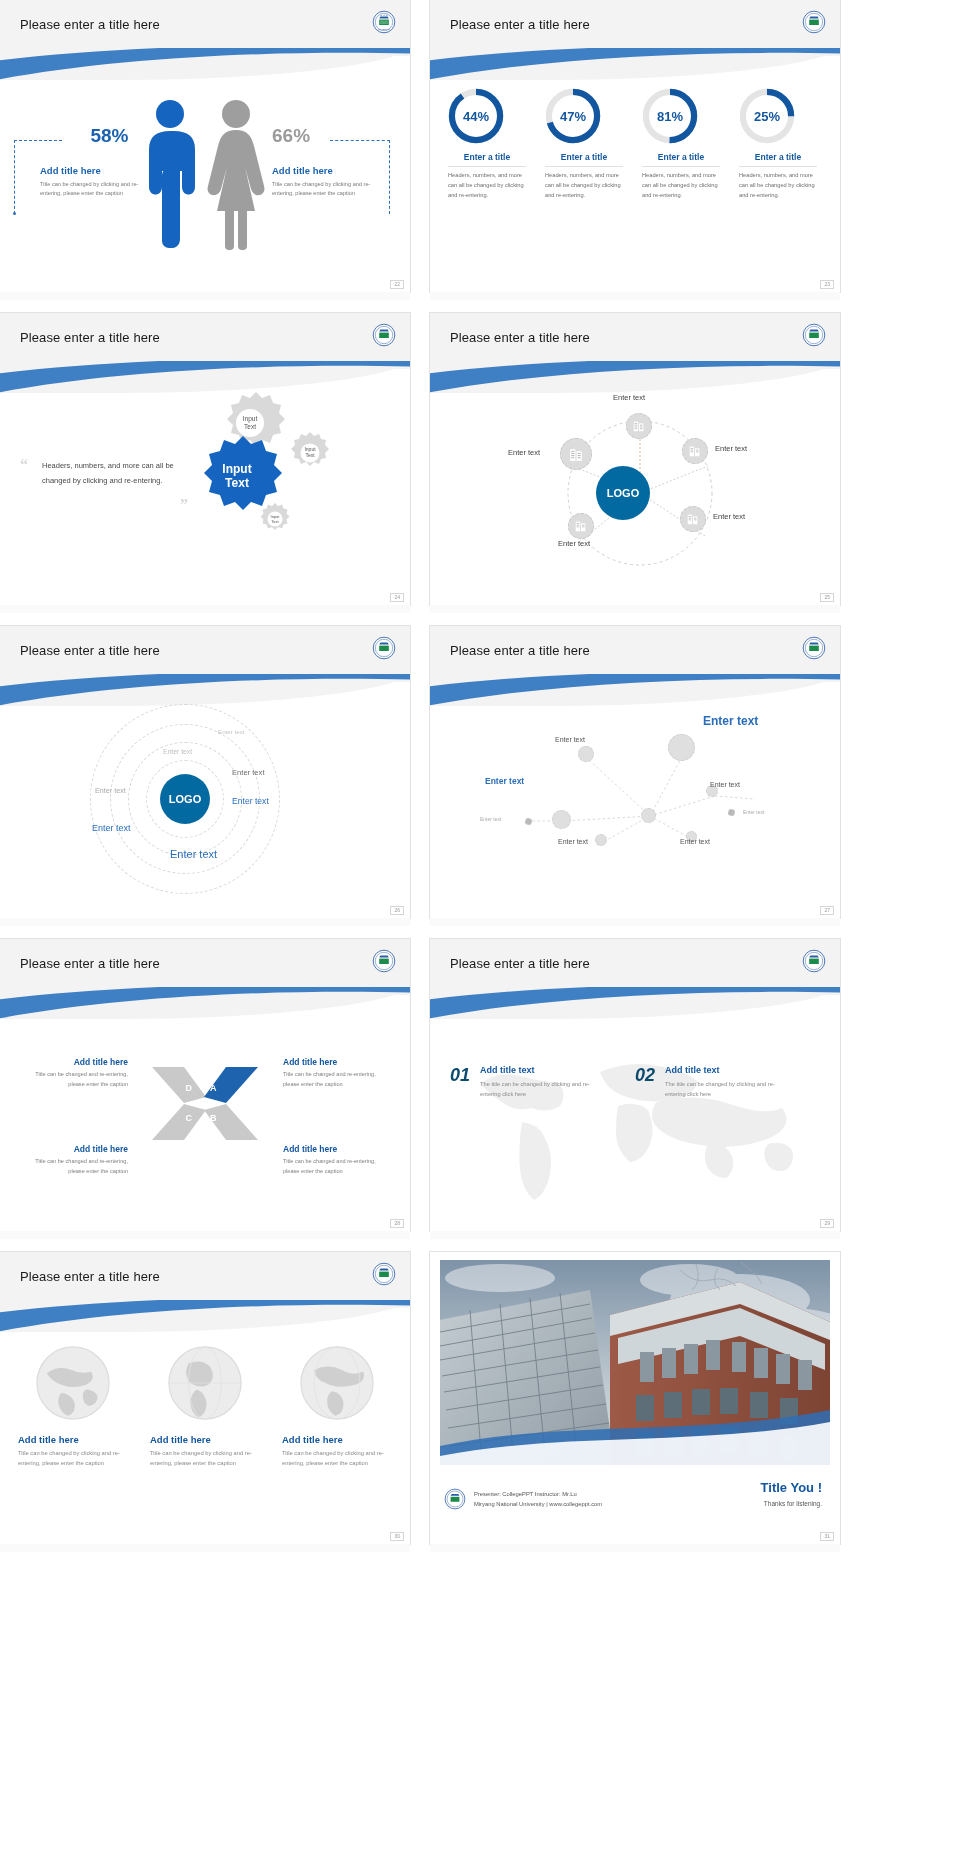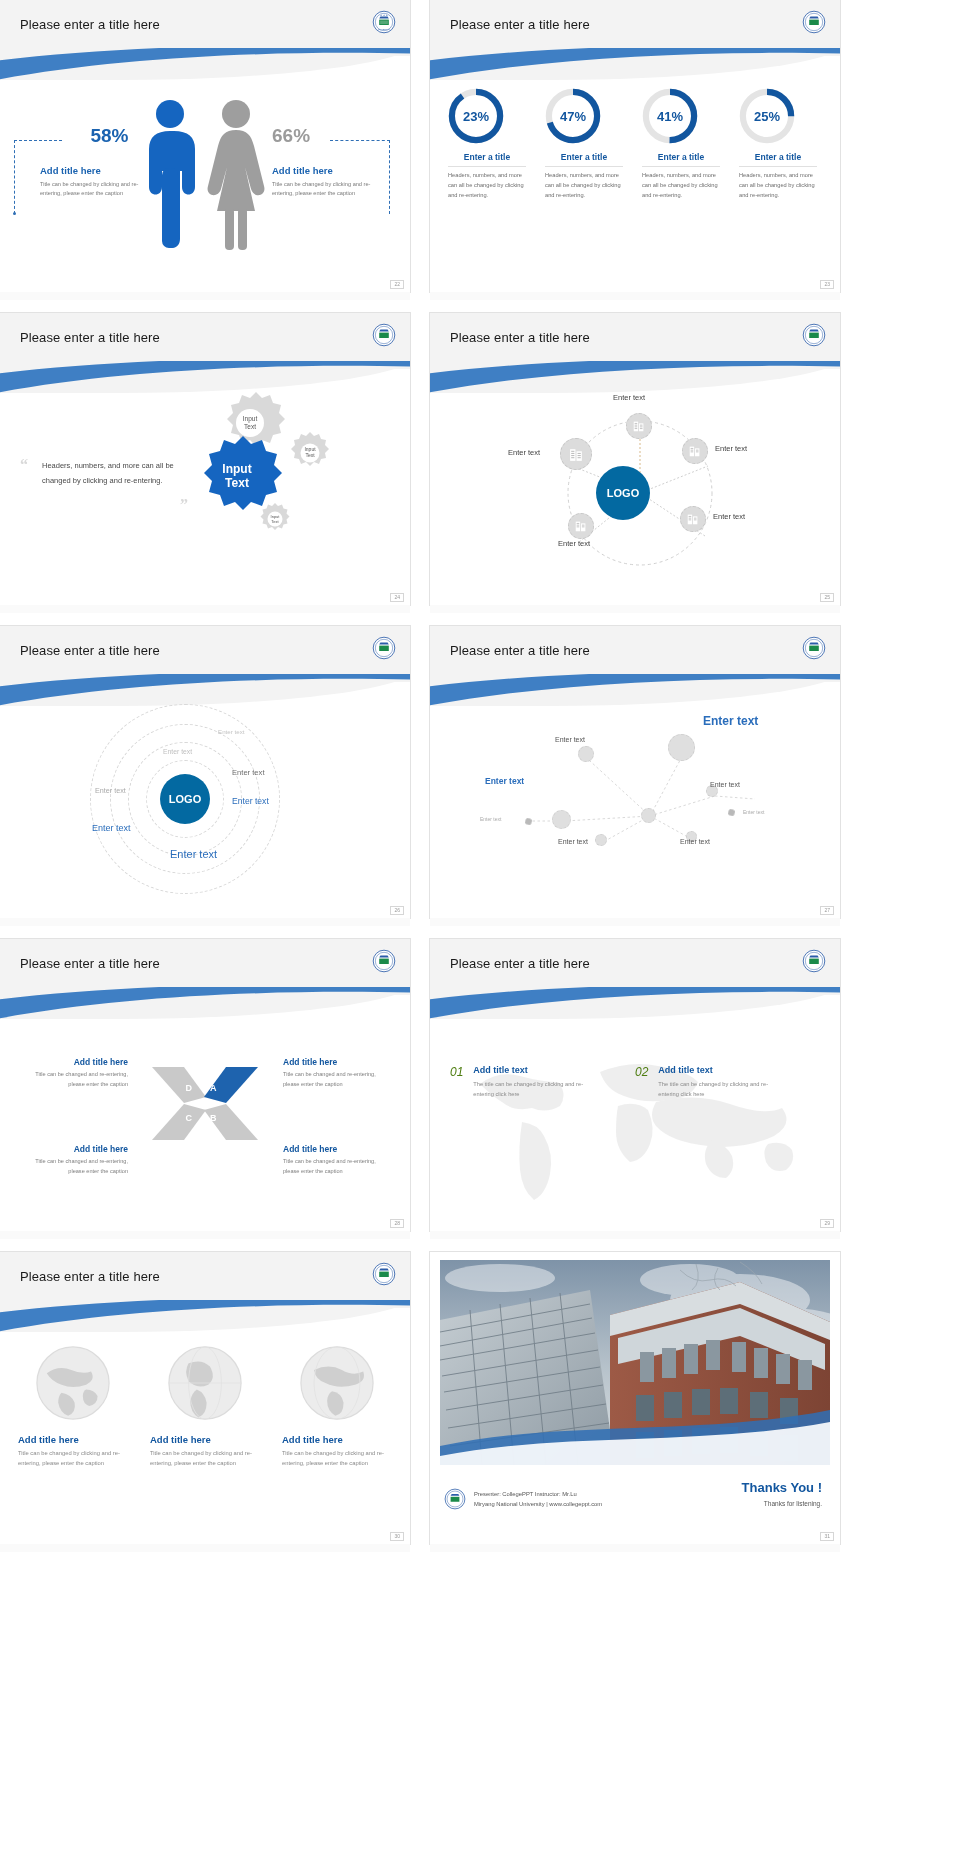--- a/index.html
+++ b/index.html
@@ -88,21 +88,21 @@
   .cc-lbl { position:absolute; white-space:nowrap; }
 
   
   .nnode { position:absolute; border-radius:50%; background:#dfdfdf; border:1px dashed #cfcfcf; }
 
   
   .x-title { font-size:8.5px; font-weight:bold; color:#12569f; }
   .x-body { font-size:5.6px; color:#808080; line-height:1.7; }
 
   
-  .num01 { font-size:12px; font-weight:normal; font-style:italic; color:#4d7c0f; }
+  .num01 { font-size:18px; font-weight:bold; font-style:italic; color:#0c4a6e; }
   .m-title { font-size:9px; font-weight:bold; color:#12569f; }
   .m-body { font-size:5.7px; color:#8a8a8a; line-height:1.7; }
 
   
   .g-title { font-size:9.5px; font-weight:bold; color:#12569f; }
   .g-body { font-size:5.8px; color:#8a8a8a; line-height:1.7; }
 
   
   .photo { position:absolute; left:10px; top:8px; width:390px; height:205px; overflow:hidden; }
   .thanks { font-size:13px; font-weight:bold; color:#12569f; }
@@ -190,21 +190,21 @@
     </div>
 
     <div style="position:absolute;left:18px;top:88px;display:flex;gap:19px;">
 
       <div>
         <div class="donut">
           <svg width="56" height="56" viewBox="0 0 36 36">
             <circle cx="18" cy="18" r="15.5" fill="none" stroke="#e4e4e4" stroke-width="4"></circle>
             <circle cx="18" cy="18" r="15.5" fill="none" stroke="#12569f" stroke-width="4" stroke-dasharray="87.6 97.4" transform="rotate(-90 18 18)" stroke-linecap="butt"></circle>
           </svg>
-          <div class="val">23%</div>
+          <div class="val">44%</div>
         </div>
         <div class="cap-title" style="margin-top:8px;">Enter a title</div>
         <div class="cap-rule"></div>
         <div class="cap-body">Headers, numbers, and more can all be changed by clicking and re-entering.</div>
       </div>
 
       <div>
         <div class="donut">
           <svg width="56" height="56" viewBox="0 0 36 36">
             <circle cx="18" cy="18" r="15.5" fill="none" stroke="#e4e4e4" stroke-width="4"></circle>
@@ -216,21 +216,21 @@
         <div class="cap-rule"></div>
         <div class="cap-body">Headers, numbers, and more can all be changed by clicking and re-entering.</div>
       </div>
 
       <div>
         <div class="donut">
           <svg width="56" height="56" viewBox="0 0 36 36">
             <circle cx="18" cy="18" r="15.5" fill="none" stroke="#e4e4e4" stroke-width="4"></circle>
             <circle cx="18" cy="18" r="15.5" fill="none" stroke="#12569f" stroke-width="4" stroke-dasharray="48.7 136.3" transform="rotate(-90 18 18)" stroke-linecap="butt"></circle>
           </svg>
-          <div class="val">41%</div>
+          <div class="val">81%</div>
         </div>
         <div class="cap-title" style="margin-top:8px;">Enter a title</div>
         <div class="cap-rule"></div>
         <div class="cap-body">Headers, numbers, and more can all be changed by clicking and re-entering.</div>
       </div>
 
       <div>
         <div class="donut">
           <svg width="56" height="56" viewBox="0 0 36 36">
             <circle cx="18" cy="18" r="15.5" fill="none" stroke="#e4e4e4" stroke-width="4"></circle>
@@ -757,21 +757,21 @@
         <rect x="12" y="16" width="16" height="9" fill="#1b8a4a"></rect>
         <path d="M12 14h16l-2-3H14z" fill="#2b5ca8"></path>
       </svg>
       <div>
         <div class="pres">Presenter: CollegePPT   Instructor: Mr.Lu</div>
         <div class="pres">Miryang National University  |  www.collegeppt.com</div>
       </div>
     </div>
 
     <div style="position:absolute;right:18px;top:228px;text-align:right;">
-      <div class="thanks">Thanks You !</div>
+      <div class="thanks">Title You !</div>
       <div class="thanks-sub" style="margin-top:5px;">Thanks for listening.</div>
     </div>
 
     <div class="pagenum">31</div>
   </div>
   <div class="sep"></div>
   </div>
 
 </div>
 

